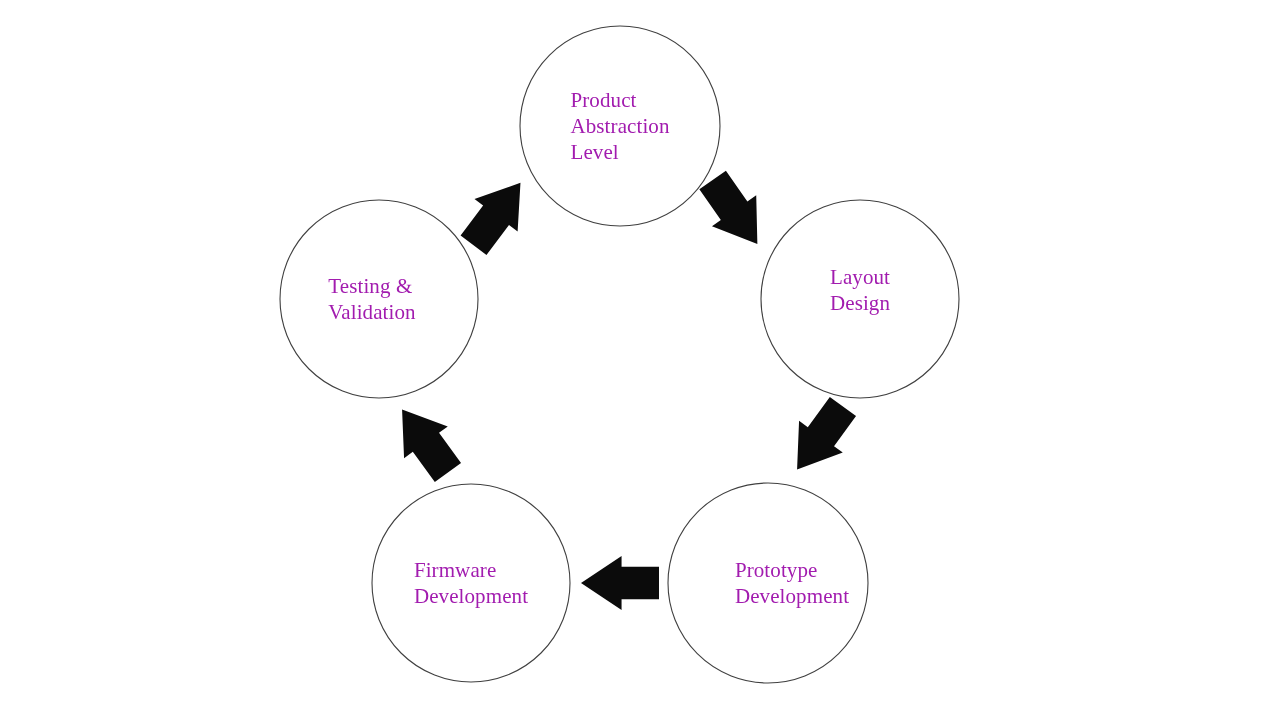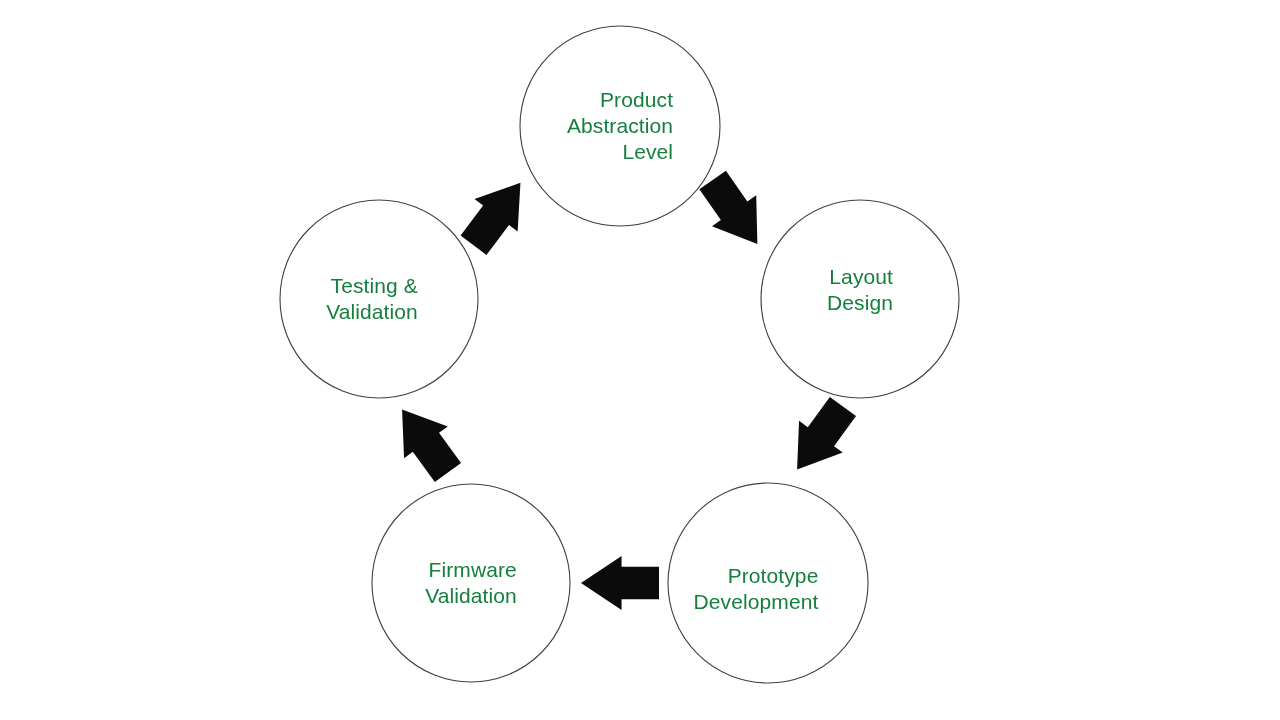--- a/index.html
+++ b/index.html
@@ -27,23 +27,23 @@
     height: 720px;
     display: block;
   }
   .node-circle {
     fill: #ffffff;
     stroke: #404040;
     stroke-width: 1.1;
   }
   .node-label {
     position: absolute;
-    text-align: right;
-    color: #15803d;
-    font-family: Liberation Sans, sans-serif;
+    text-align: left;
+    color: #a21caf;
+    font-family: Liberation Serif, serif;
     font-size: 21px;
     line-height: 26px;
     letter-spacing: 0.1px;
     white-space: pre-line;
     transform: translate(-50%, -50%);
     pointer-events: none;
     -webkit-font-smoothing: antialiased;
   }
   .arrow-shape {
     fill: #0b0b0b;
@@ -90,21 +90,21 @@
       </g>
 
   </svg>
 
   <div id="labels-layer">
       <div class="node-label" style="left: 620px; top: 126px;">Product
 Abstraction
 Level</div>
       <div class="node-label" style="left: 860px; top: 290px;">Layout
 Design</div>
-      <div class="node-label" style="left: 756px; top: 583px; margin-top: 6px;">Prototype
+      <div class="node-label" style="left: 792px; top: 583px;">Prototype
 Development</div>
       <div class="node-label" style="left: 471px; top: 583px;">Firmware
-Validation</div>
+Development</div>
       <div class="node-label" style="left: 372px; top: 299px;">Testing &amp;
 Validation</div>
     </div>
 
 </div>
 
 </body></html>

